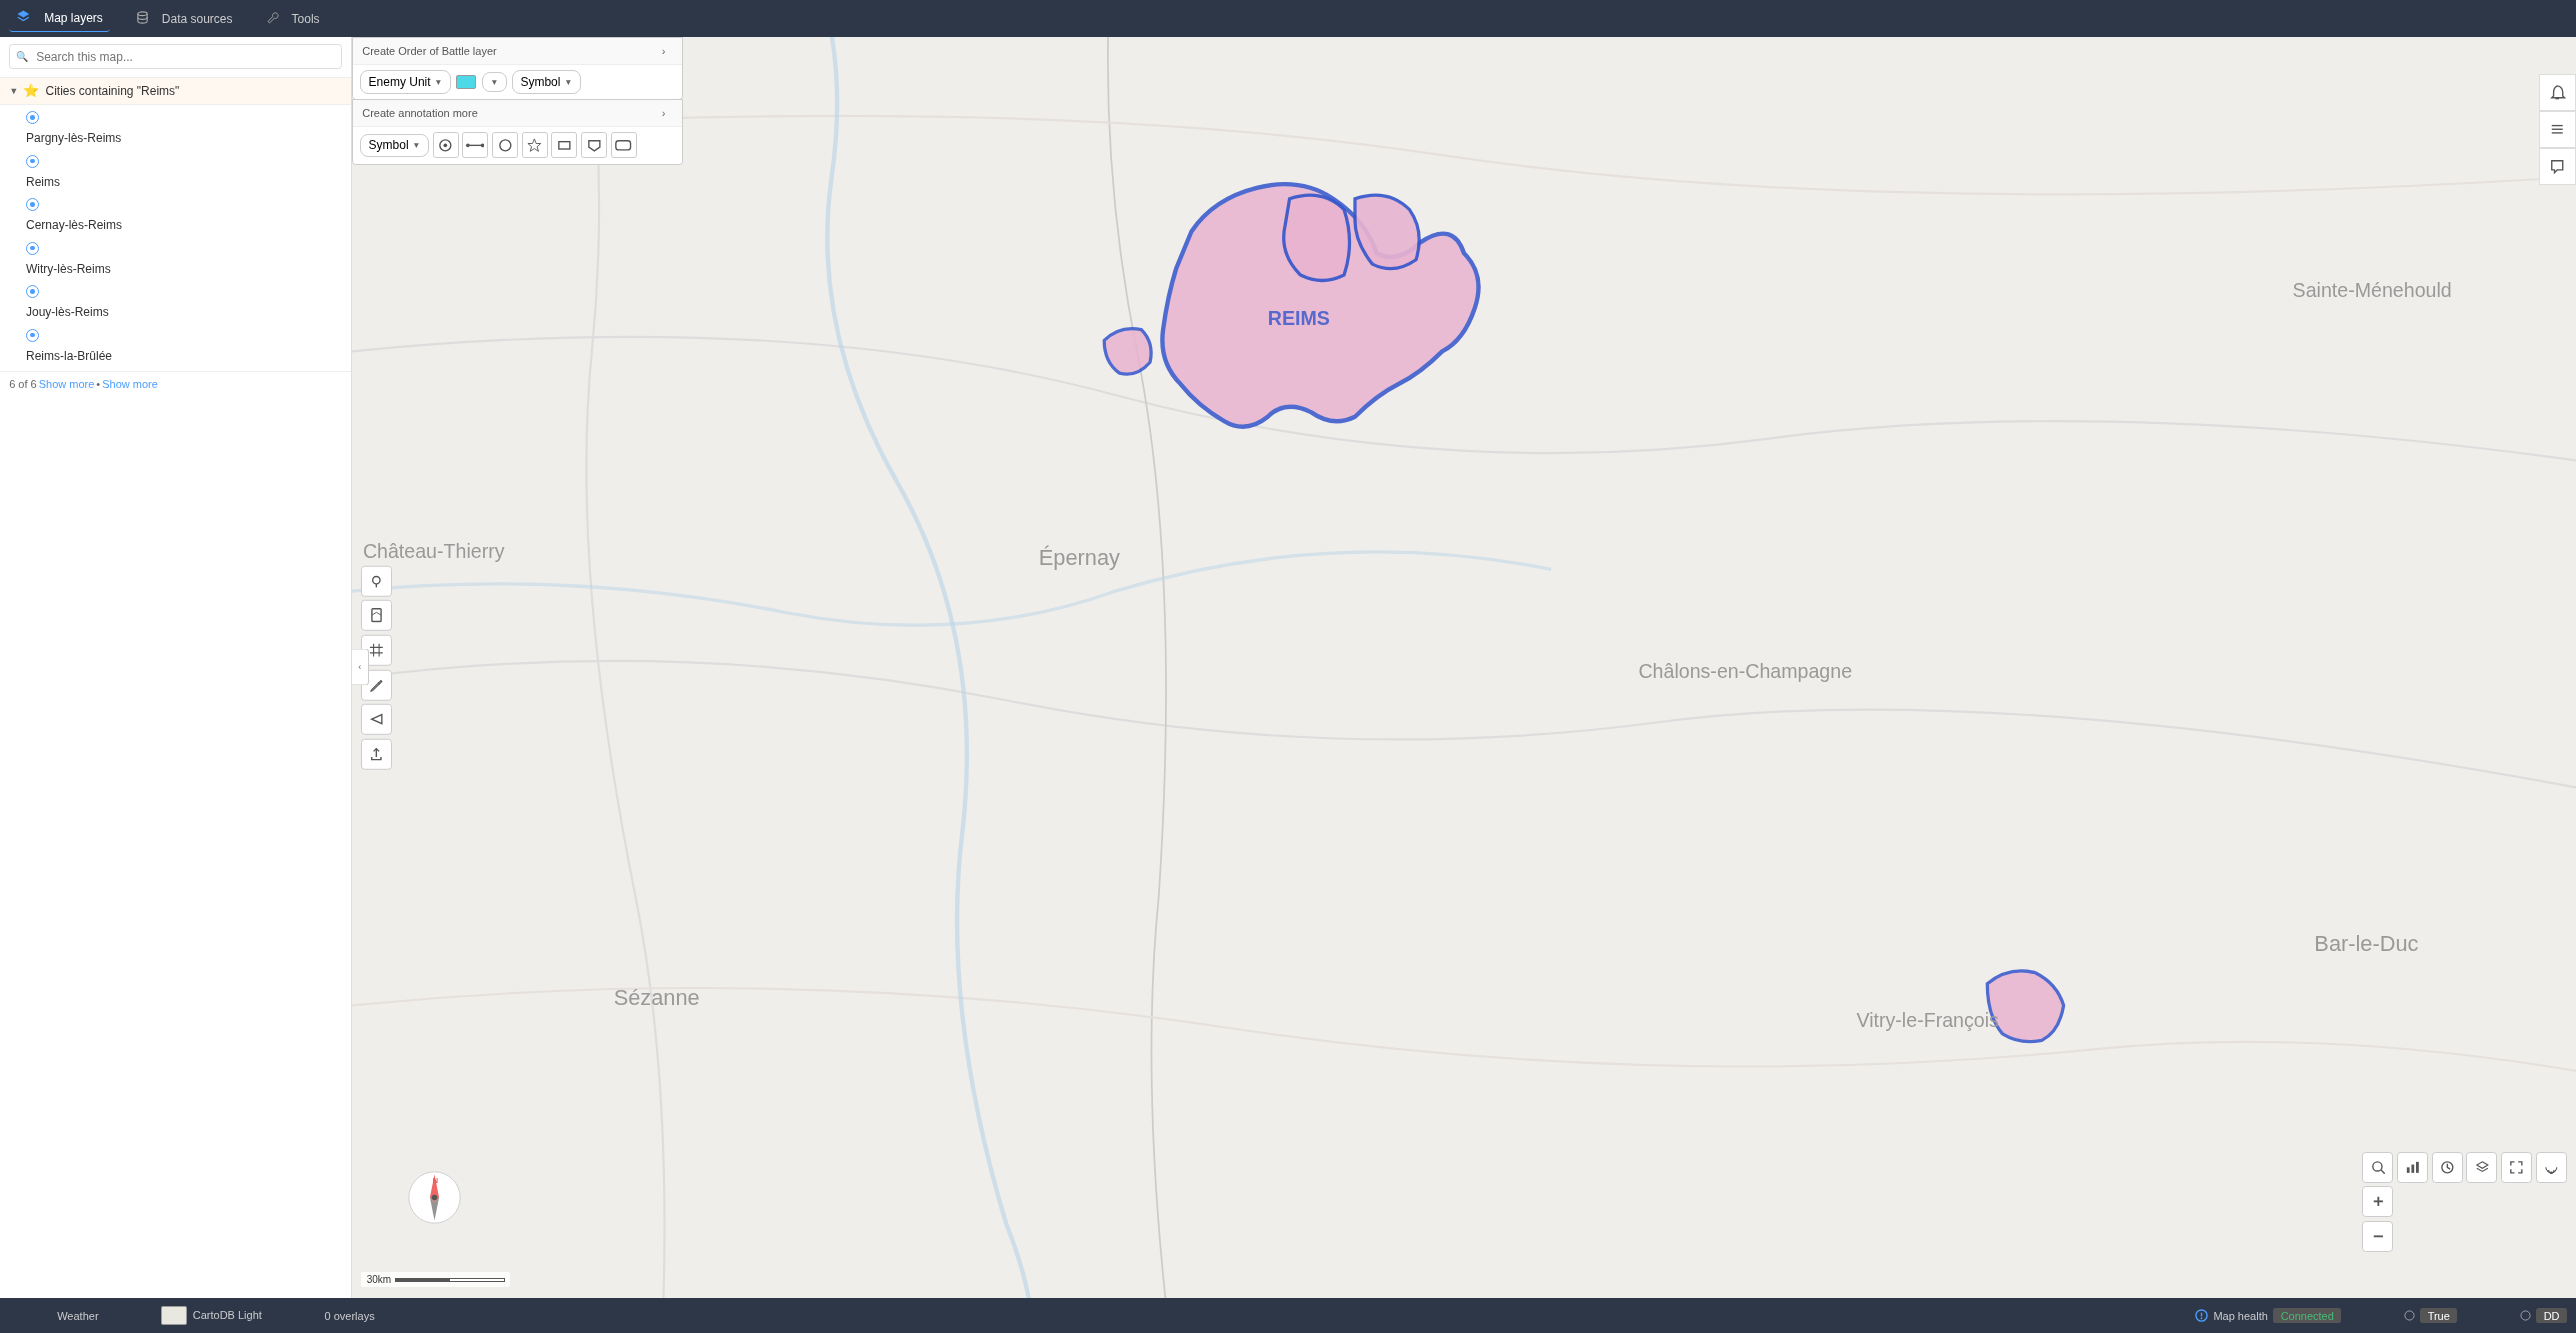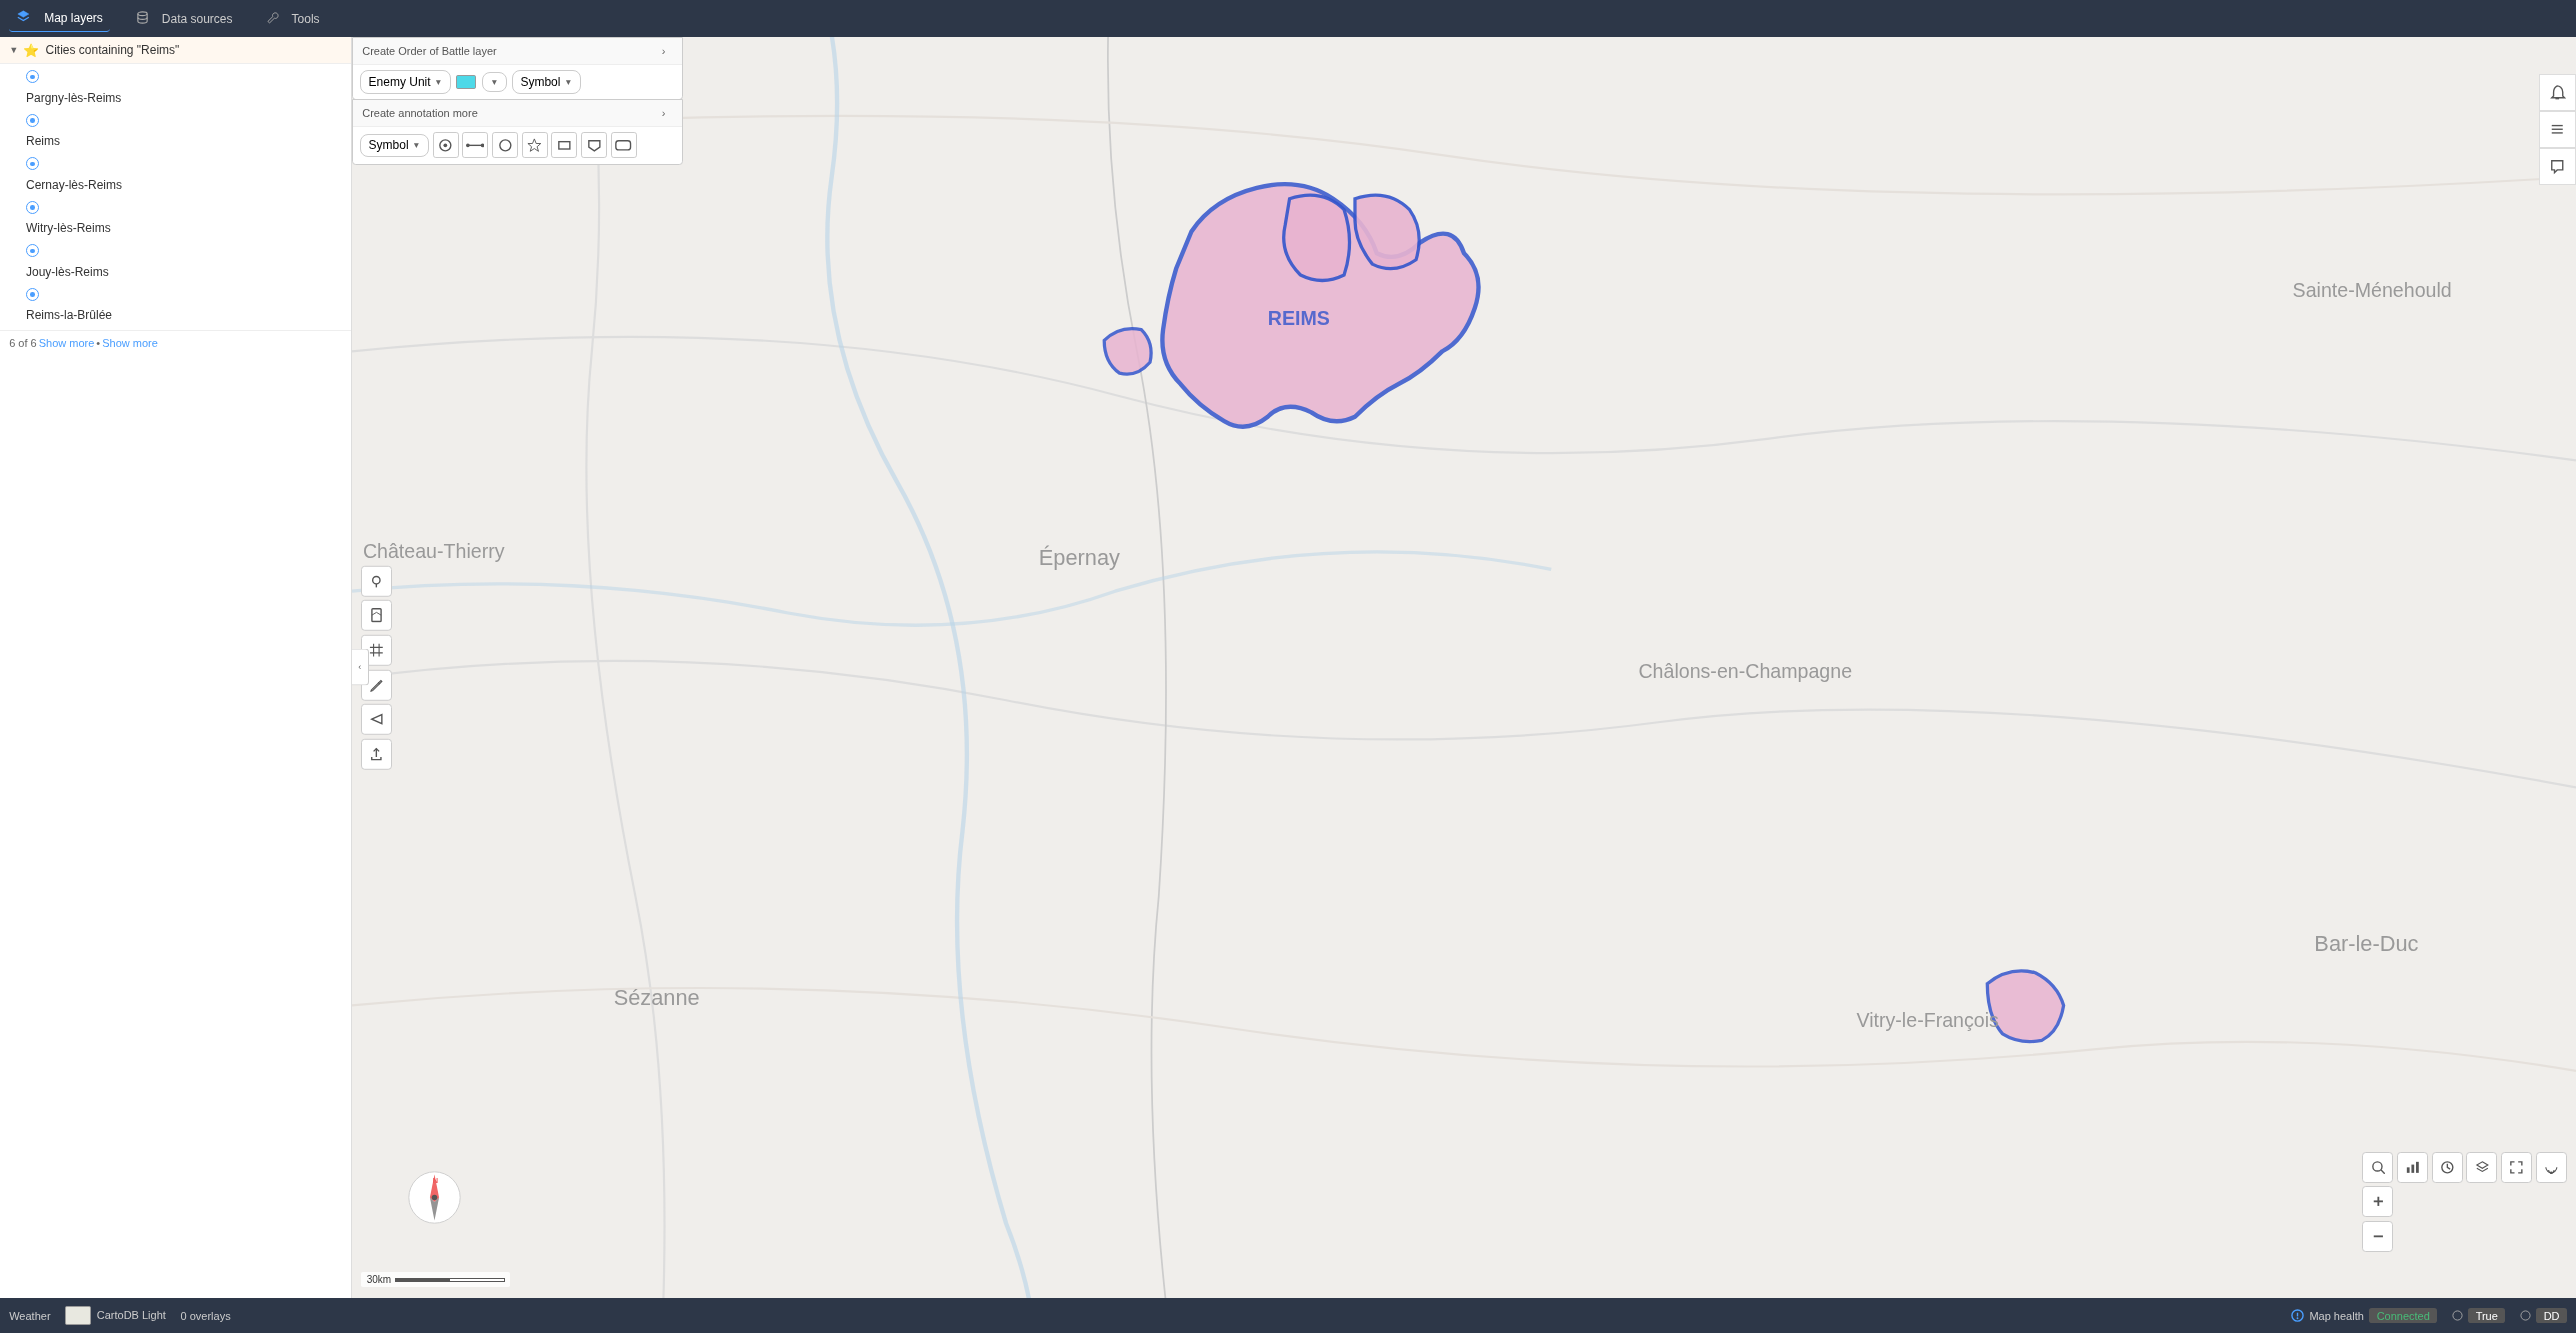--- a/index.html
+++ b/index.html
@@ -212,21 +212,21 @@
       position: absolute;
       bottom: 0; left: 0; right: 0;
       height: 35px;
       background: #2d3748;
       display: flex; align-items: center;
       padding: 0 9.2px; gap: 14.7px;
       z-index: 100;
     }
     .status-item {
       display: flex; align-items: center; gap: 5.5px;
-      color: #ccc; font-size: 11px;
+      color: #ccc; font-size: 11px; margin-left: 48px;
     }
     .status-badge {
       background: #555;
       color: white;
       padding: 1.8px 7.3px;
       border-radius: 2.8px;
       font-size: 11px;
     }
     .status-badge.green { color: #48bb78; }
 
@@ -319,20 +319,25 @@
       <svg width="13" height="13" viewBox="0 0 14 14" fill="none">
         <path d="M10 2C8.3 2 7 3.3 7 5c0 .4.1.8.2 1.1L2.5 10.8c-.3.3-.3.7 0 1l.7.7c.3.3.7.3 1 0L9 7.8c.3.1.7.2 1 .2 1.7 0 3-1.3 3-3S11.7 2 10 2z" stroke="#aaa" stroke-width="1" fill="none"></path>
       </svg>
     </span>
     <span>Tools</span>
   </div>
 </div>
 
 <div class="sidebar">
 
+  <div class="search-box">
+    <div class="search-icon-wrap">
+      <input type="text" placeholder="Search this map..." style="">
+    </div>
+  </div>
 
   <div class="layer-group">
     <div class="layer-group-header">
       <span class="chevron">▼</span>
       <span class="group-icon">⭐</span>
       <span>Cities containing "Reims"</span>
     </div>
   </div>
 
   <div class="layer-items">

